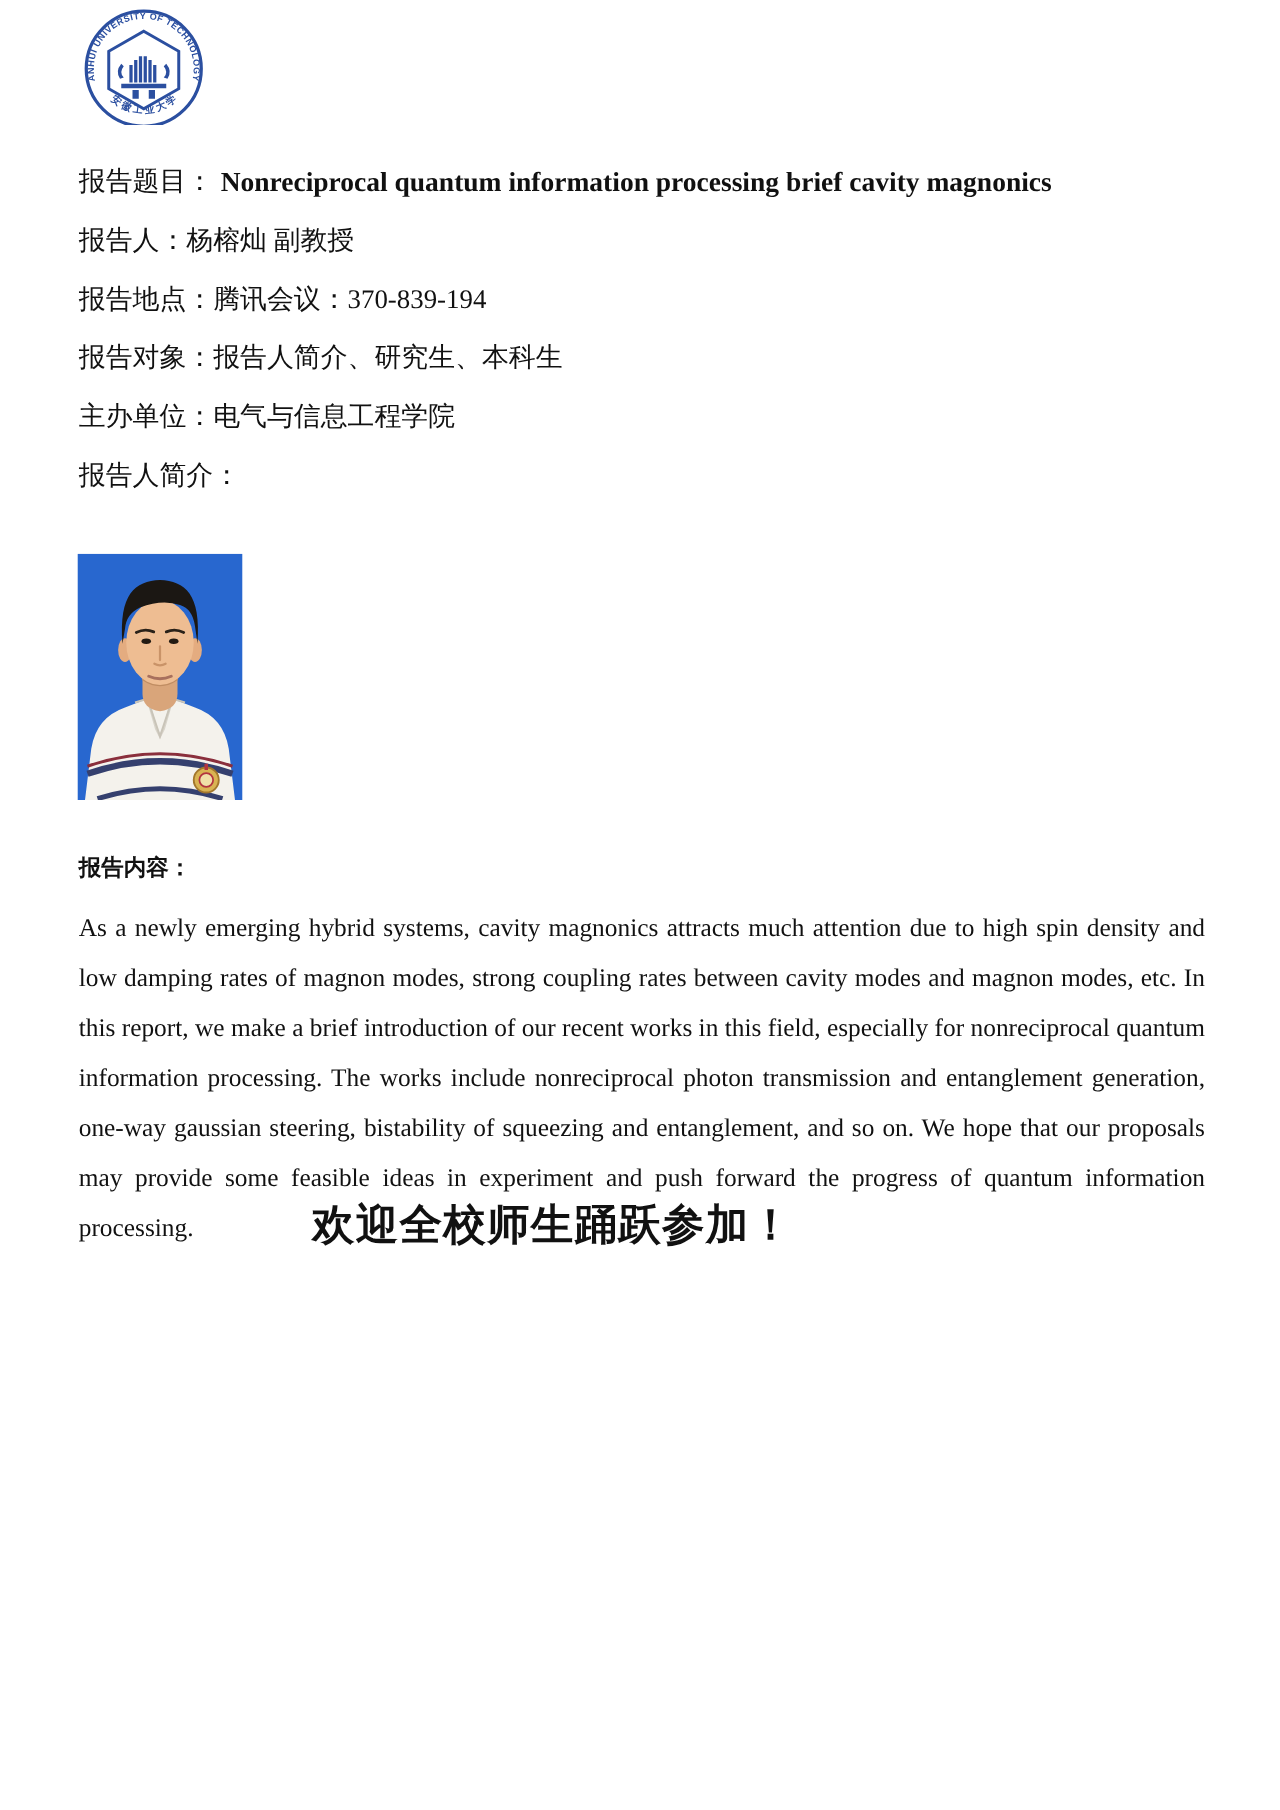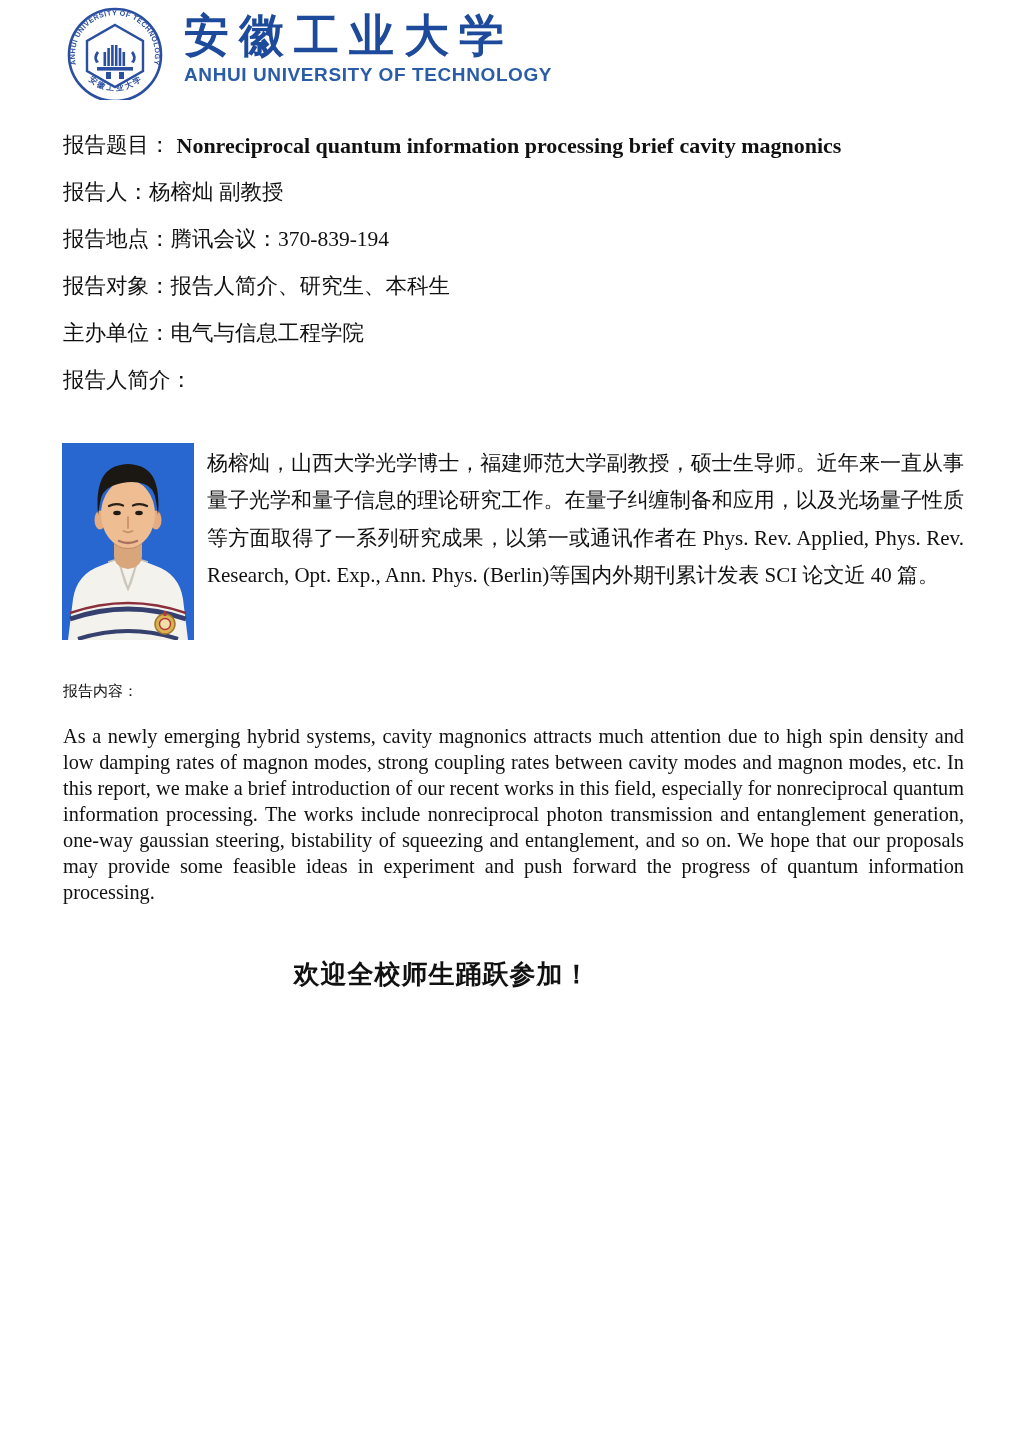--- a/index.html
+++ b/index.html
@@ -39,31 +39,31 @@
   }
 
   
   .bio-photo { position:absolute; left:62px; top:443px; width:132px; height:197px; display:block; }
   .bio-text {
     position:absolute; left:207px; top:445px; width:757px;
     font-size:21px; line-height:37.4px; text-align:justify; margin:0;
   }
 
   
-  .content-heading { position:absolute; left:63px; top:682px; font-size:15px; margin:0; font-weight:400; }
+  .content-heading { position:absolute; left:63px; top:682px; font-size:18px; margin:0; font-weight:700; }
   .abstract {
     position:absolute; left:63px; top:723px; width:901px; margin:0;
-    font-size:20.3px; line-height:26px; text-align:justify;
+    font-size:20.3px; line-height:40px; text-align:justify;
     font-family:"Liberation Serif","DejaVu Serif",serif;
   }
 
   
   .closing {
     position:absolute; left:0; top:957px; width:884px;
-    text-align:center; font-size:26px; font-weight:700; letter-spacing:1px;
+    text-align:center; font-size:34px; font-weight:700; letter-spacing:1px;
   }
 </style>
 </head>
 <body>
 
 <div class="page">
 
   <header class="logo-row">
     <svg class="seal" viewBox="0 0 104 94" aria-hidden="true">
       <defs>
@@ -85,24 +85,20 @@
         <rect x="51.9" y="39" width="2.6" height="21"></rect>
         <rect x="55.7" y="42" width="2.6" height="18"></rect>
         <rect x="59.5" y="46" width="2.6" height="14"></rect>
         <rect x="34" y="61" width="36" height="3.6"></rect>
         <rect x="43" y="66" width="5" height="7"></rect>
         <rect x="56" y="66" width="5" height="7"></rect>
         <path d="M33,57 q-4,-6 1,-12 l2,2 q-4,5 0,9 z"></path>
         <path d="M71,57 q4,-6 -1,-12 l-2,2 q4,5 0,9 z"></path>
       </g>
     </svg>
-    <div class="wordmark">
-      <div class="cn">安徽工业大学</div>
-      <div class="en">ANHUI UNIVERSITY OF TECHNOLOGY</div>
-    </div>
   </header>
 
   <section class="info">
     <div class="info-line title-line">
       <span class="label">报告题目：</span>
       <span class="value">Nonreciprocal quantum information processing brief cavity magnonics</span>
     </div>
     <div class="info-line">
       <span class="label">报告人：</span>
       <span class="value">杨榕灿 副教授</span>
@@ -157,20 +153,19 @@
     <g fill="none" stroke-linecap="round">
       <path d="M47,63 Q54,59.5 61,62.5" stroke="#2a2118" stroke-width="2.2"></path>
       <path d="M71,62.5 Q78,59.5 85,63" stroke="#2a2118" stroke-width="2.2"></path>
       <ellipse cx="55" cy="70" rx="3.8" ry="2.2" fill="#221a12" stroke="none"></ellipse>
       <ellipse cx="77" cy="70" rx="3.8" ry="2.2" fill="#221a12" stroke="none"></ellipse>
       <path d="M66,74 L66,85 M61.5,88 Q66,90.5 70.5,88" stroke="#c99368" stroke-width="1.8"></path>
       <path d="M57,98 Q66,102 75,98" stroke="#a8705d" stroke-width="2.4"></path>
     </g>
   </svg>
 
-  <p class="bio-text">杨榕灿，山西大学光学博士，福建师范大学副教授，硕士生导师。近年来一直从事量子光学和量子信息的理论研究工作。在量子纠缠制备和应用，以及光场量子性质等方面取得了一系列研究成果，以第一或通讯作者在 Phys. Rev. Applied, Phys. Rev. Research, Opt. Exp., Ann. Phys. (Berlin)等国内外期刊累计发表 SCI 论文近 40 篇。</p>
 
   <h2 class="content-heading">报告内容：</h2>
   <p class="abstract">As a newly emerging hybrid systems, cavity magnonics attracts much attention due to high spin density and low damping rates of magnon modes, strong coupling rates between cavity modes and magnon modes, etc. In this report, we make a brief introduction of our recent works in this field, especially for nonreciprocal quantum information processing. The works include nonreciprocal photon transmission and entanglement generation, one-way gaussian steering, bistability of squeezing and entanglement, and so on. We hope that our proposals may provide some feasible ideas in experiment and push forward the progress of quantum information processing.</p>
 
   <div class="closing">欢迎全校师生踊跃参加！</div>
 
 </div>
 
 </body></html>

